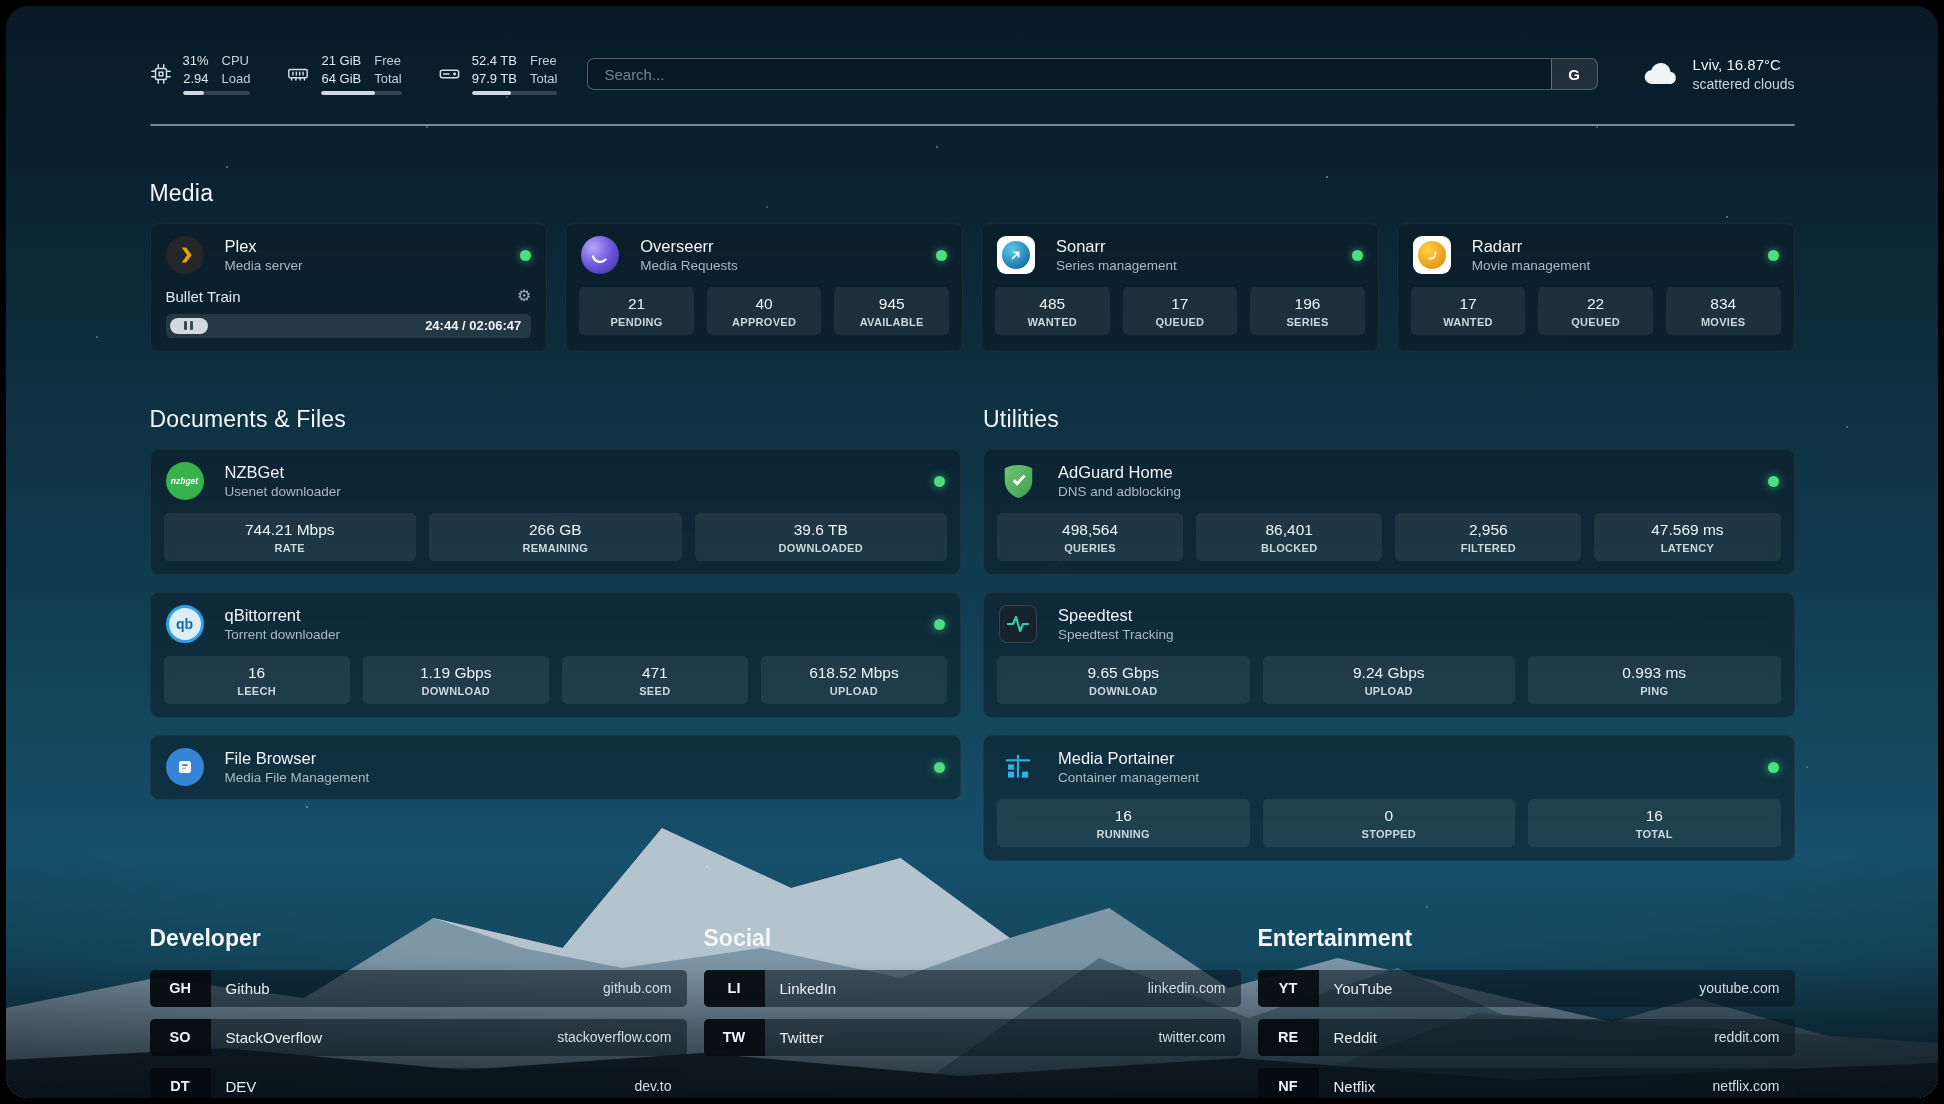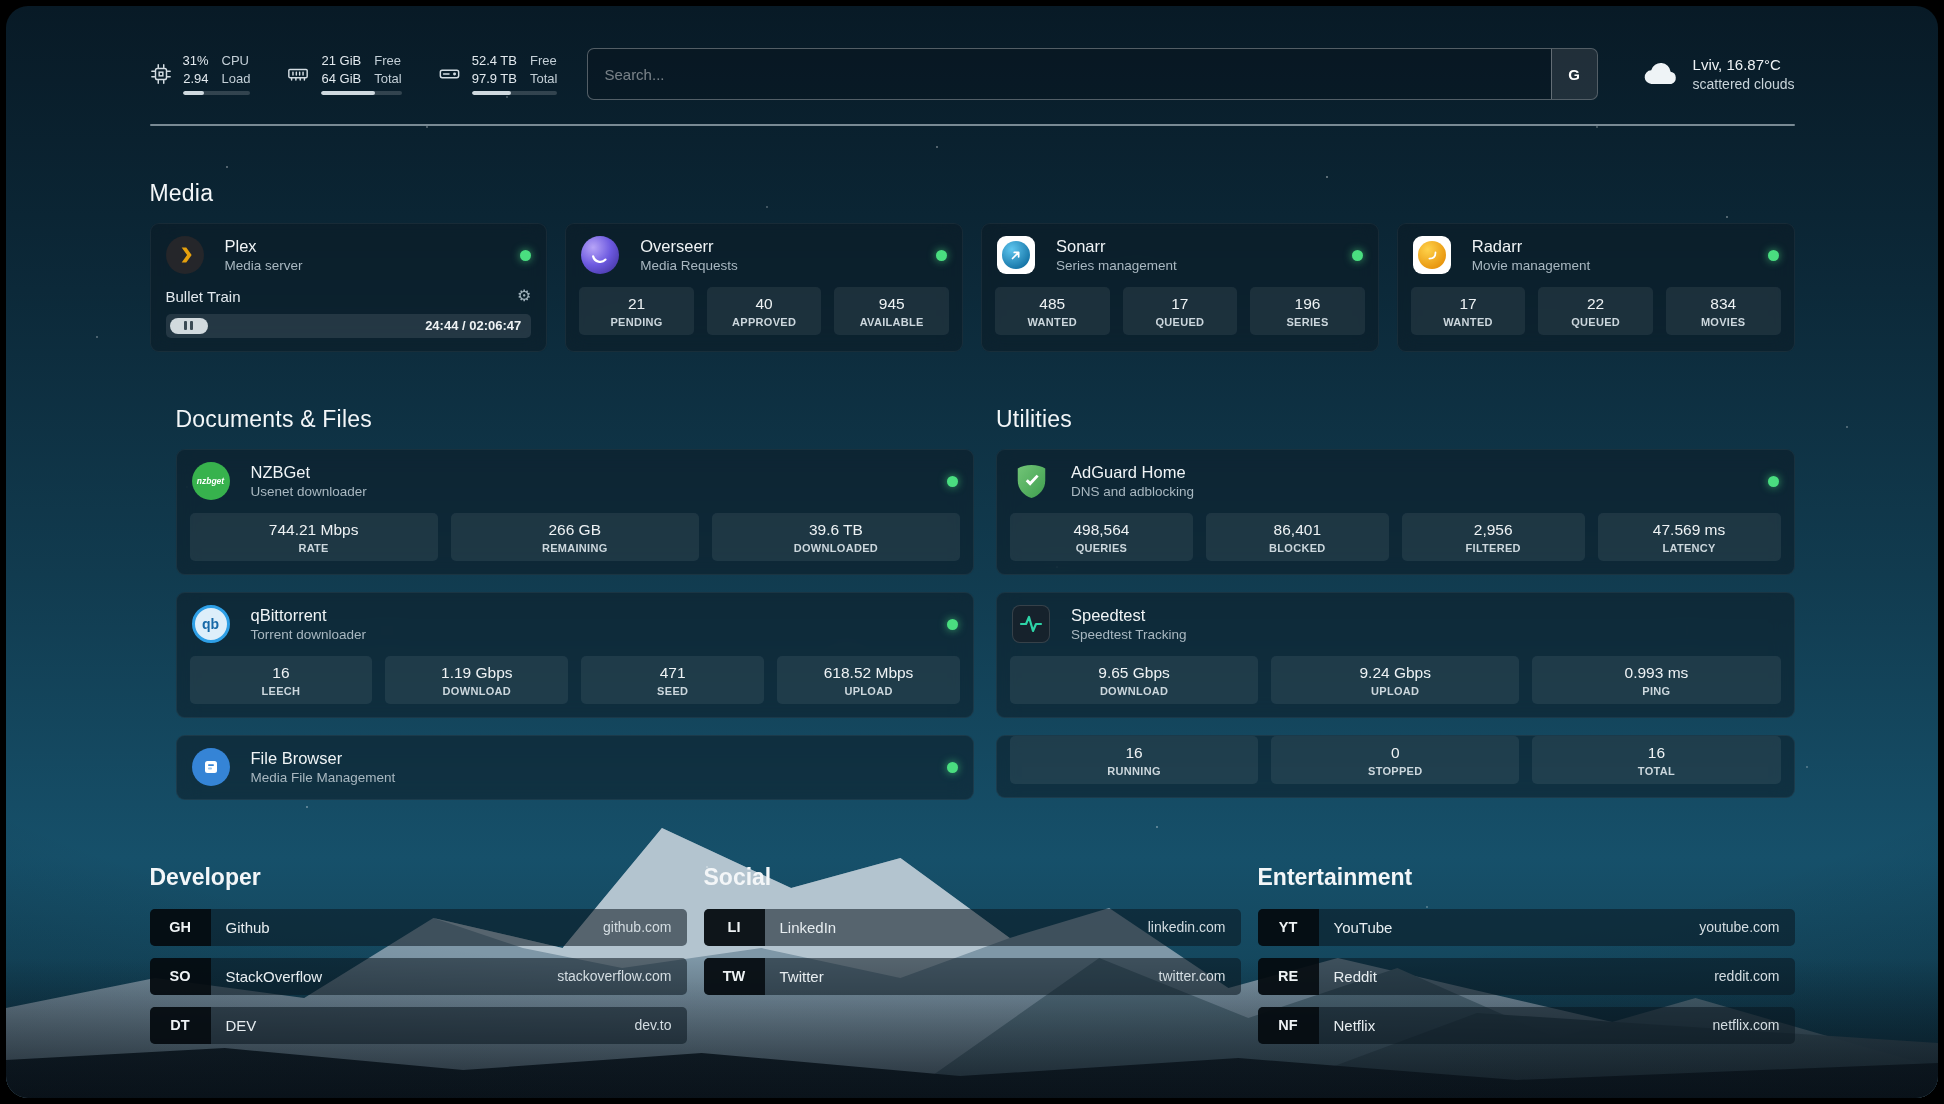--- a/index.html
+++ b/index.html
@@ -39,41 +39,41 @@
   .resources { display: flex; gap: 36px; }
   .res { display: flex; gap: 11px; align-items: center; }
   .res-icon { color: #d4dde3; display: flex; }
   .res-grid { display: grid; grid-template-columns: auto auto; column-gap: 13px; row-gap: 1px;
     font-size: 13px; line-height: 1.25; }
   .res-grid .v { text-align: right; color: #e2e9ee; }
   .res-grid .l { color: #c3cfd7; }
   .res-bar { margin-top: 4px; height: 4px; border-radius: 2px; background: rgba(255,255,255,0.17); overflow: hidden; }
   .res-bar i { display: block; height: 100%; background: #cfd9df; border-radius: 2px; width: 0; }
 
-  .search { flex: 1; display: flex; margin: 0 44px 0 30px; height: 52px;
+  .search { flex: 1; display: flex; margin: 0 44px 0 30px; height: 32px;
     border: 1px solid rgba(255,255,255,0.3); border-radius: 7px;
     background: rgba(8,18,26,0.35); overflow: hidden; align-items: stretch; }
   .search input { flex: 1; background: transparent; border: none; outline: none;
     color: #e7ecef; font-size: 15px; padding: 0 16px; font-family: "Liberation Sans", sans-serif; }
   .search input::placeholder { color: rgba(255,255,255,0.45); }
   .search-btn { width: 46px; background: rgba(255,255,255,0.1); border-left: 1px solid rgba(255,255,255,0.3);
     color: #fff; font-weight: 700; font-size: 15px; display: flex; align-items: center;
     justify-content: center; cursor: pointer; }
 
   .weather { display: flex; gap: 13px; align-items: center; margin-left: auto; }
   .weather-text { line-height: 1.3; }
   .weather-loc { font-size: 15px; color: #eef2f5; }
   .weather-cond { font-size: 14px; color: #c9d4da; }
 
   .topbar-divider { margin-top: 22px; height: 2px; background: rgba(213,226,234,0.55); border-radius: 1px; }
 
   
   .section-title { font-size: 23px; font-weight: 400; margin: 54px 0 16px; color: #f3f6f8; letter-spacing: .2px; }
   .grid-4 { display: grid; grid-template-columns: repeat(4, 1fr); gap: 18px; }
-  .grid-2 { display: grid; grid-template-columns: 1fr 1fr; gap: 22px; align-items: start; margin-left: 26px; }
+  .grid-2 { display: grid; grid-template-columns: 1fr 1fr; gap: 22px; align-items: start; }
   .col-stack { display: flex; flex-direction: column; gap: 17px; }
 
   
   .card { background: rgba(11,25,35,0.52); border: 1px solid rgba(255,255,255,0.055);
     border-radius: 9px; backdrop-filter: blur(10px); cursor: pointer; }
   .card-header { display: flex; align-items: center; gap: 21px; padding: 12px 15px; }
   .svc-icon { width: 38px; height: 38px; flex: none; display: flex; align-items: center; justify-content: center; }
   .svc-meta { line-height: 1.3; }
   .svc-name { font-size: 16.5px; color: #f0f4f6; font-weight: 500; }
   .svc-sub { font-size: 13.5px; color: #a9b8c1; }
@@ -499,20 +499,37 @@
                 <div class="stat-label">UPLOAD</div>
               </div>
               <div class="stat">
                 <div class="stat-value">0.993 ms</div>
                 <div class="stat-label">PING</div>
               </div>
             </div>
           </div>
 
           <div class="card">
+            <div class="card-header">
+              <span class="svc-icon">
+                <svg width="32" height="32" viewBox="0 0 24 24" fill="#2bb3e8">
+                  <rect x="3" y="6.2" width="18" height="1.6"></rect>
+                  <rect x="11.2" y="7.8" width="1.6" height="12.2"></rect>
+                  <rect x="4.5" y="10" width="4.6" height="4"></rect>
+                  <rect x="4.5" y="15.5" width="4.6" height="4.5"></rect>
+                  <rect x="15" y="15.5" width="4.6" height="4.5"></rect>
+                  <rect x="11.2" y="3" width="1.6" height="3.2"></rect>
+                </svg>
+              </span>
+              <div class="svc-meta">
+                <div class="svc-name">Media Portainer</div>
+                <div class="svc-sub">Container management</div>
+              </div>
+              <span class="dot"></span>
+            </div>
             <div class="stats c3">
               <div class="stat">
                 <div class="stat-value">16</div>
                 <div class="stat-label">RUNNING</div>
               </div>
               <div class="stat">
                 <div class="stat-value">0</div>
                 <div class="stat-label">STOPPED</div>
               </div>
               <div class="stat">

